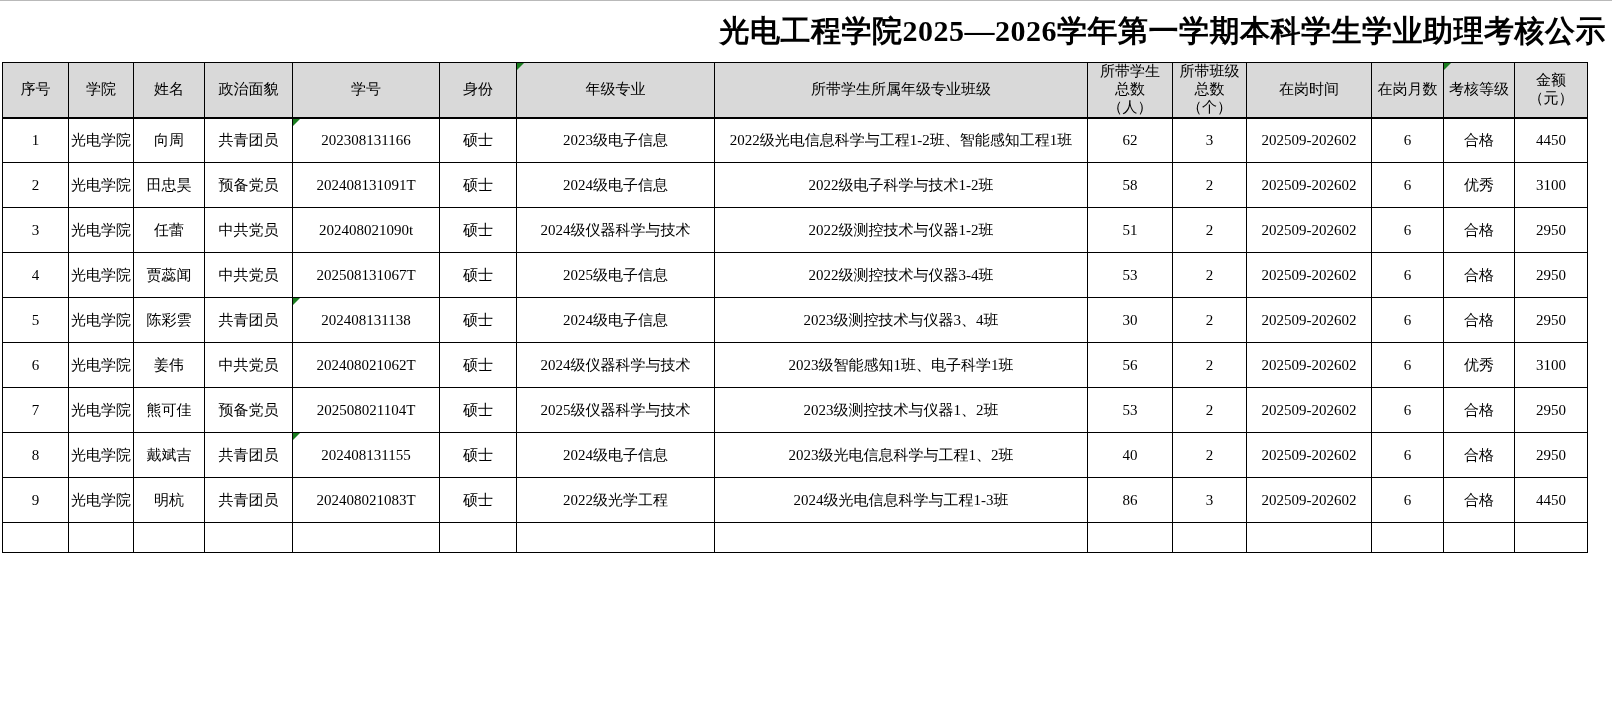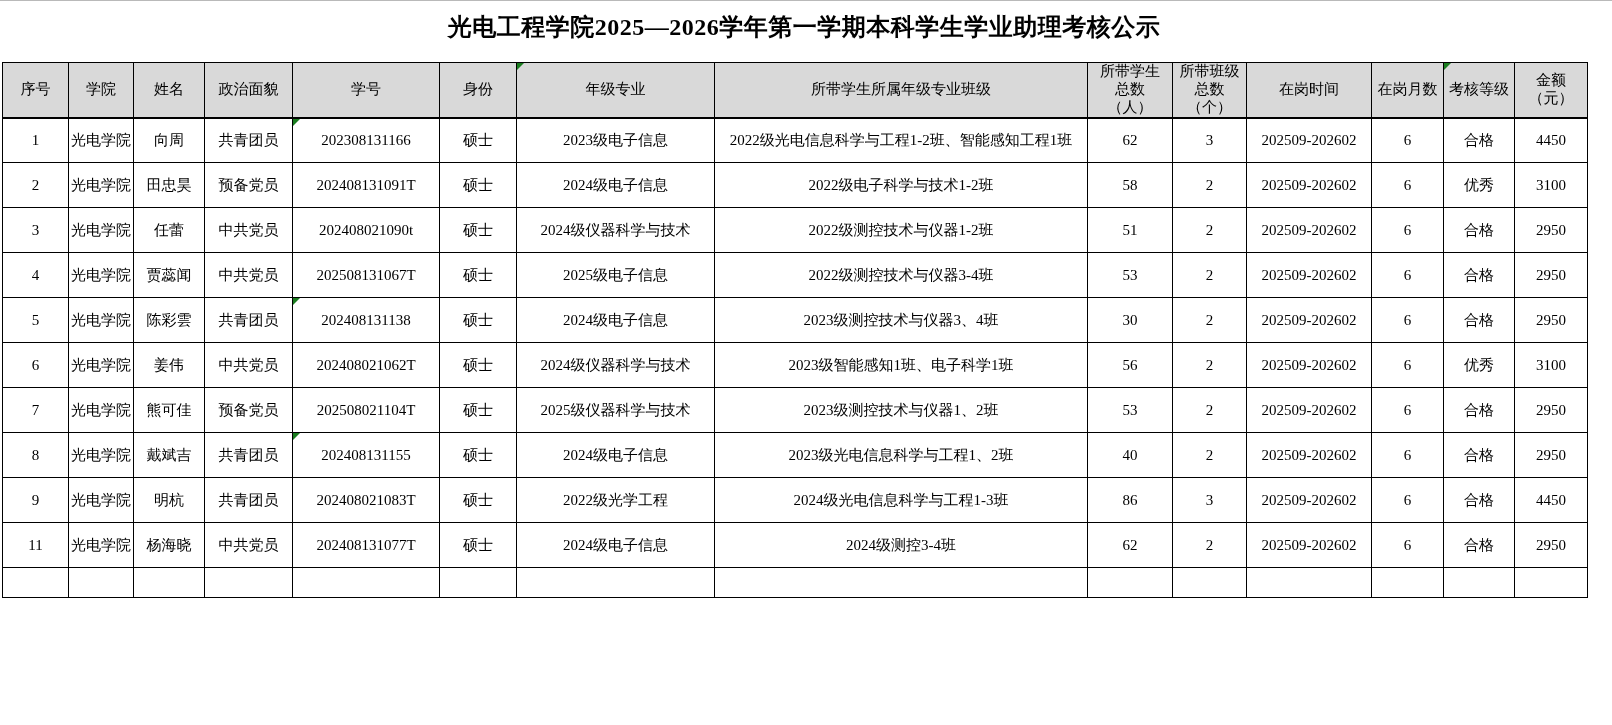--- a/index.html
+++ b/index.html
@@ -3,22 +3,22 @@
 <meta charset="utf-8">
 <style>
   html,body{margin:0;padding:0;}
   body{
     width:1612px;height:725px;overflow:hidden;background:#ffffff;
     font-family:"Liberation Serif","DejaVu Serif",serif;color:#000;
     position:relative;
   }
   .top-line{position:absolute;top:0;left:0;width:1612px;height:0;border-top:1px solid #b9b9b9;}
   .title{
-    position:absolute;top:11px;left:2px;width:1604px;text-align:center;
-    font-size:24px;font-weight:bold;letter-spacing:.5px;white-space:nowrap;
+    position:absolute;top:11px;left:2px;width:1604px;text-align:right;
+    font-size:30px;font-weight:bold;letter-spacing:.5px;white-space:nowrap;
   }
   table.grid{
     position:absolute;top:62px;left:2px;border-collapse:collapse;table-layout:fixed;
   }
   .grid th,.grid td{
     border:1px solid #000;box-sizing:border-box;position:relative;
     text-align:center;vertical-align:middle;padding:0 2px;white-space:nowrap;
     overflow:visible;
   }
   .grid thead th{
@@ -201,36 +201,20 @@
         <td>硕士</td>
         <td>2022级光学工程</td>
         <td>2024级光电信息科学与工程1-3班</td>
         <td>86</td>
         <td>3</td>
         <td>202509-202602</td>
         <td>6</td>
         <td>合格</td>
         <td>4450</td>
       </tr>
-      <tr>
-        <td>11</td>
-        <td>光电学院</td>
-        <td>杨海晓</td>
-        <td>中共党员</td>
-        <td>202408131077T</td>
-        <td>硕士</td>
-        <td>2024级电子信息</td>
-        <td>2024级测控3-4班</td>
-        <td>62</td>
-        <td>2</td>
-        <td>202509-202602</td>
-        <td>6</td>
-        <td>合格</td>
-        <td>2950</td>
-      </tr>
       <tr class="partial">
         <td></td>
         <td></td>
         <td></td>
         <td></td>
         <td></td>
         <td></td>
         <td></td>
         <td></td>
         <td></td>

